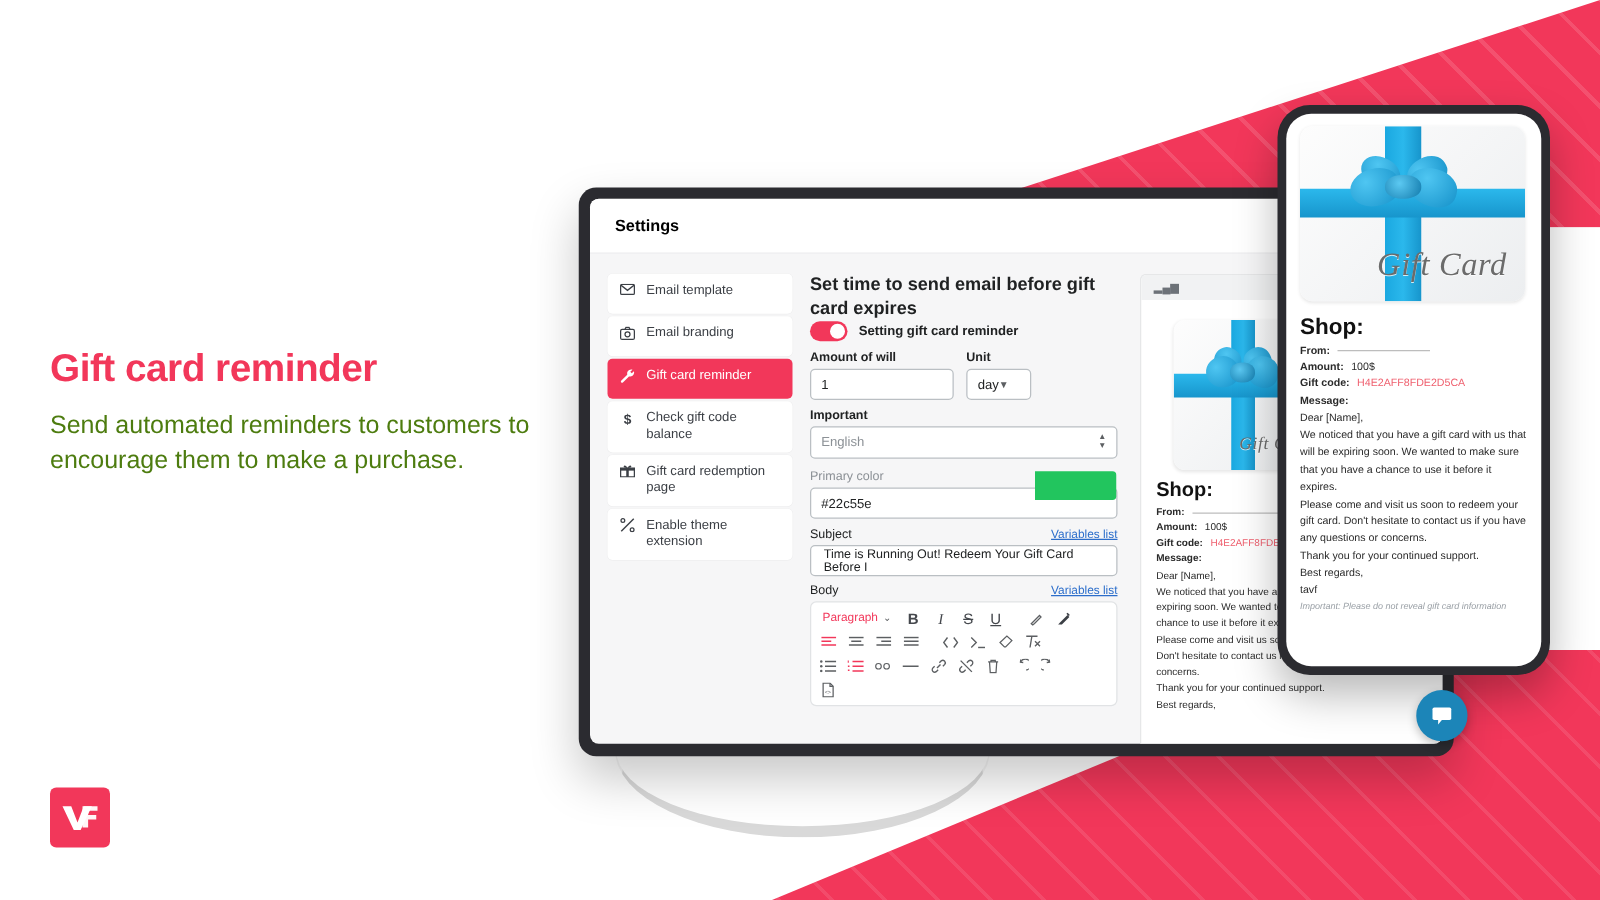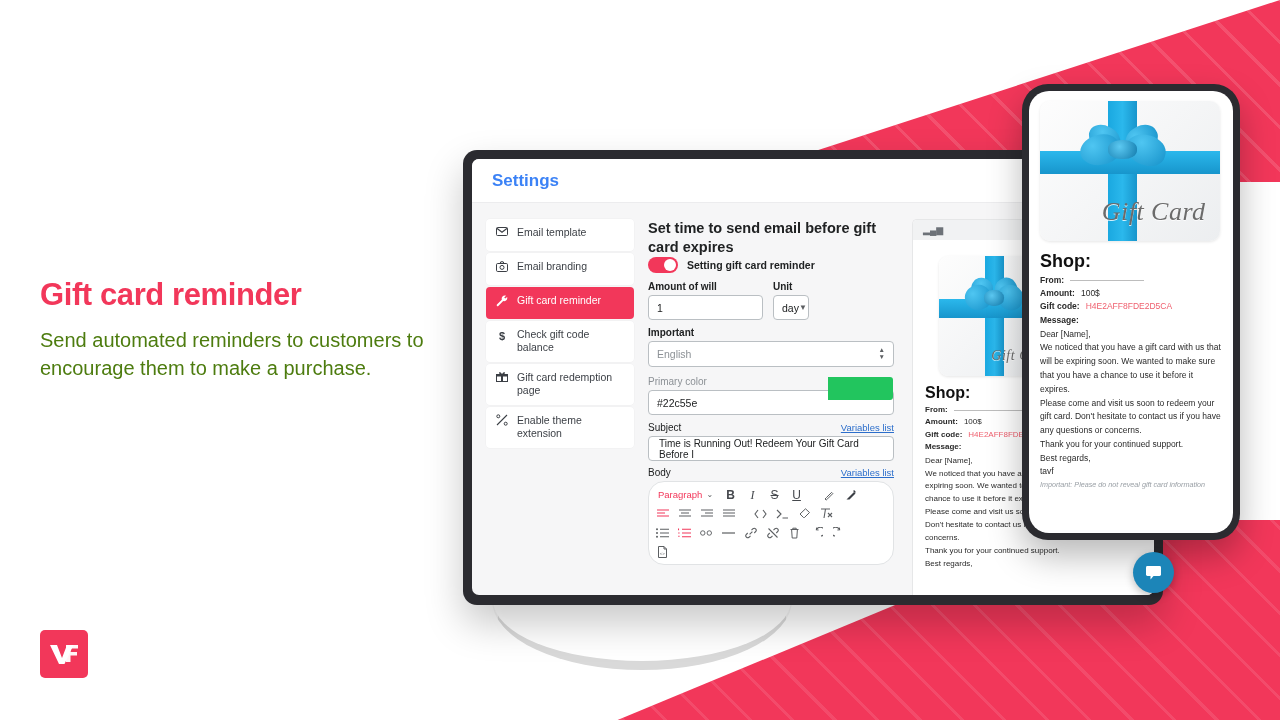--- a/index.html
+++ b/index.html
@@ -82,21 +82,21 @@
     overflow: hidden;
     position: relative;
   }
 
   
   .app-topbar {
     height: 44px; background: #ffffff;
     display: flex; align-items: center; padding-left: 20px;
     border-bottom: 1px solid #ececee;
   }
-  .app-topbar .title { font-size: 17px; font-weight: 700; color: #3b82f6; }
+  .app-topbar .title { font-size: 13px; font-weight: 700; color: #000000; }
 
   .app-body { display: flex; padding: 16px 0 0 14px; gap: 14px; height: calc(100% - 44px); }
 
   
   .sidebar { width: 148px; flex: 0 0 148px; display: flex; flex-direction: column; gap: 2px; }
   .side-item {
     background: #fff; border-radius: 4px;
     min-height: 32px; padding: 7px 9px;
     display: flex; align-items: flex-start; gap: 9px;
     font-size: 10.5px; color: #3b3f45; line-height: 1.28;
@@ -125,39 +125,39 @@
   .field-row { display: flex; gap: 10px; }
   .field { margin-bottom: 7px; }
   .field-label { font-size: 10px; color: #202223; font-weight: 700; margin-bottom: 3px; }
   .field-label.muted { color: #8c9196; font-weight: 400; }
   .input {
     background: #fff; border: 1px solid #babfc3; border-radius: 4px;
     height: 25px; display: flex; align-items: center; padding: 0 8px;
     font-size: 10.5px; color: #202223;
   }
   .input.amount { width: 115px; }
-  .input.unit { width: 36px; justify-content: flex-start; padding-right: 5px; }
+  .input.unit { width: 52px; justify-content: flex-end; padding-right: 17px; }
   .input.wide { width: 100%; }
   .input .ph { color: #8c9196; }
   .chev { font-size: 8px; color: #5c5f62; line-height: 1; }
   .stepper { display: flex; flex-direction: column; font-size: 6.5px; color: #5c5f62; line-height: 1.05; }
 
   .color-field { position: relative; }
   .color-field .input { padding-right: 70px; }
   .swatch {
     position: absolute; right: 1px; top: 1px; width: 65px; height: 23px;
     border-radius: 0 3px 3px 0; background: #22c55e;
   }
 
   .lbl-row { display: flex; justify-content: space-between; align-items: baseline; margin: 6px 0 3px; }
   .lbl-row .l { font-size: 10px; color: #202223; font-weight: 400; }
   .var-link { font-size: 9.5px; color: #2c6ecb; text-decoration: underline; cursor: pointer; }
 
   .editor {
-    background: #fff; border: 1px solid #e1e3e5; border-radius: 16px;
+    background: #fff; border: 1px solid #e1e3e5; border-radius: 5px;
     padding: 6px 7px 4px;
   }
   .tb-row { display: flex; align-items: center; gap: 9px; margin-bottom: 6px; }
   .tb-row:last-child { margin-bottom: 2px; }
   .para-pill {
     background: #fff; font-size: 9.5px; color: #f2375a;
     display: flex; align-items: center; gap: 4px; padding: 1px 2px;
   }
   .tb-ic { width: 13px; height: 13px; display: flex; align-items: center; justify-content: center; color: #5c5f62; }
   .tb-ic.red { color: #f2375a; }

